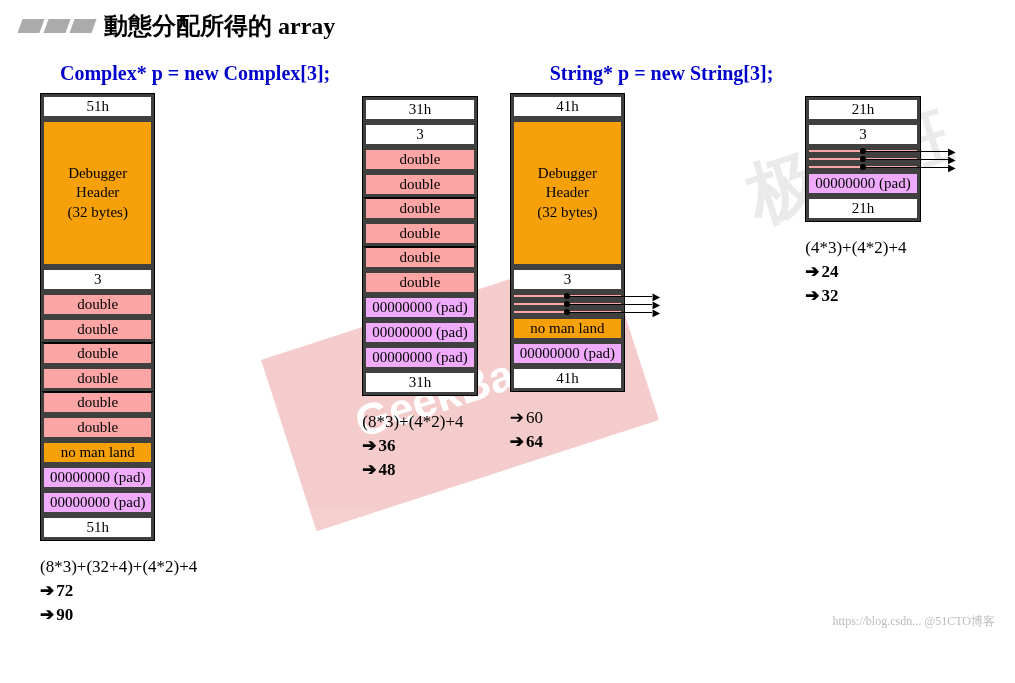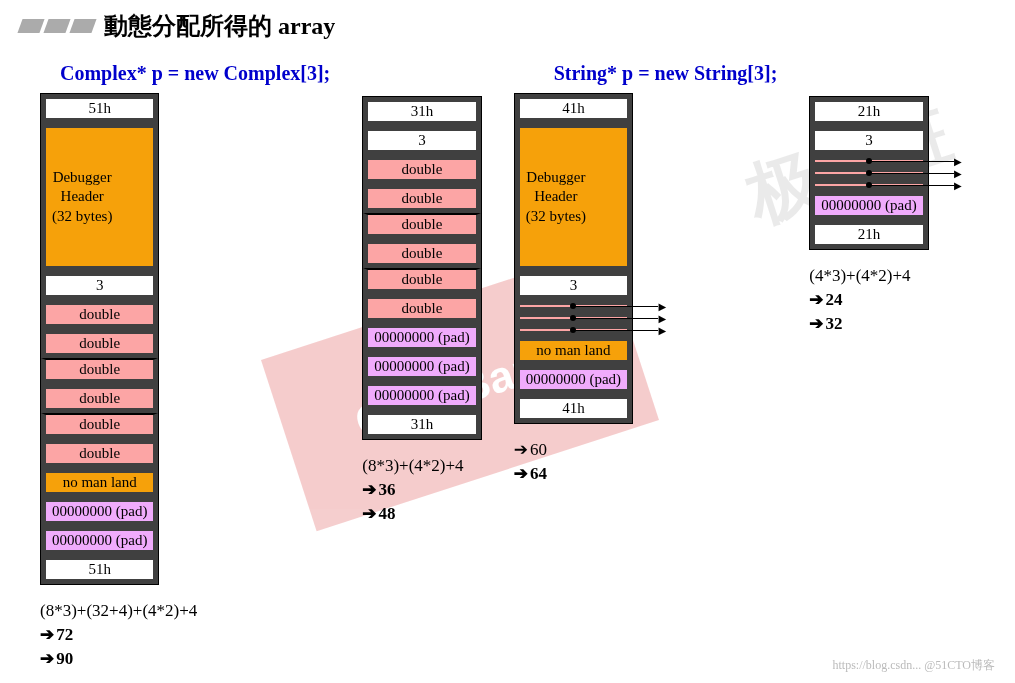--- a/index.html
+++ b/index.html
@@ -13,26 +13,26 @@
     background: #fff;
   }
   .title-row { display: flex; align-items: center; gap: 10px; margin-bottom: 20px; }
   .bars { display: flex; gap: 4px; }
   .bar { width: 22px; height: 14px; background: #ababab; transform: skewX(-20deg); }
   .title { font-size: 24px; font-weight: bold; }
   .columns { display: flex; gap: 32px; align-items: flex-start; }
   .col { display: flex; flex-direction: column; align-items: flex-start; }
   .decl { color: #0000cc; font-size: 20px; font-weight: bold; margin-bottom: 8px; white-space: nowrap; }
   .table { border: 1px solid #000; display: flex; flex-direction: column; }
-  .cell { border: 5px solid #404040; text-align: center; padding: 1px 6px; font-size: 15px; min-width: 110px; box-sizing: border-box; }
+  .cell { border: 3px solid #404040; text-align: center; padding: 1px 6px; font-size: 15px; min-width: 110px; box-sizing: border-box; }
   .cell.white { background: #fff; }
   .cell.orange { background: #f6a10a; }
   .cell.silver { background: #fca5a5; }
   .cell.cyan  { background: #f0abfc; }
-  .cell.big { height: 148px; display: flex; align-items: center; line-height: 1.3; }
+  .cell.big { height: 148px; display: flex; align-items: center; justify-content: center; line-height: 1.3; }
   .cell.thickTop { border-top: 2px solid #000; }
   .calc { font-size: 17px; font-weight: bold; margin-top: 14px; line-height: 1.4; }
   .calc .line:first-child { font-weight: normal; }
   .arrow::before { content: "➔"; margin-right: 2px; }
   .ptr-row { position: relative; }
   .ptr-row .dot { position: absolute; top: 50%; left: 50%; width: 6px; height: 6px; background: #000; border-radius: 50%; transform: translate(-50%, -50%); }
   .ptr-row .ln { position: absolute; top: 50%; left: 50%; height: 1px; background: #000; width: 85px; }
   .ptr-row .ah { position: absolute; top: 50%; left: calc(50% + 85px); transform: translateY(-50%); font-size: 10px; }
   .watermark1 { position: absolute; left: 280px; top: 300px; width: 360px; height: 180px;
     background: #d93a3a; opacity: 0.25; transform: rotate(-18deg);  color:#fff;

